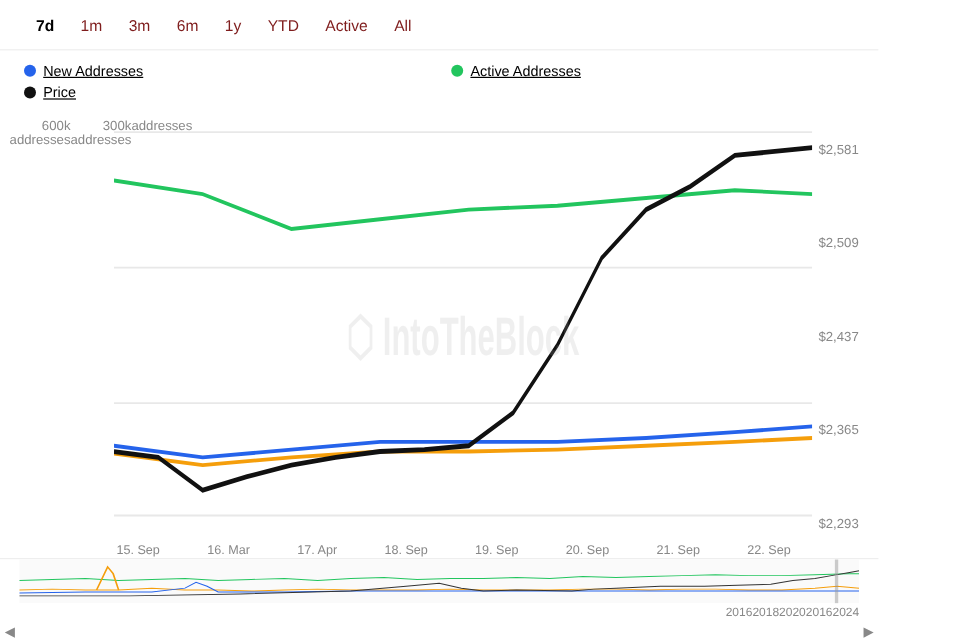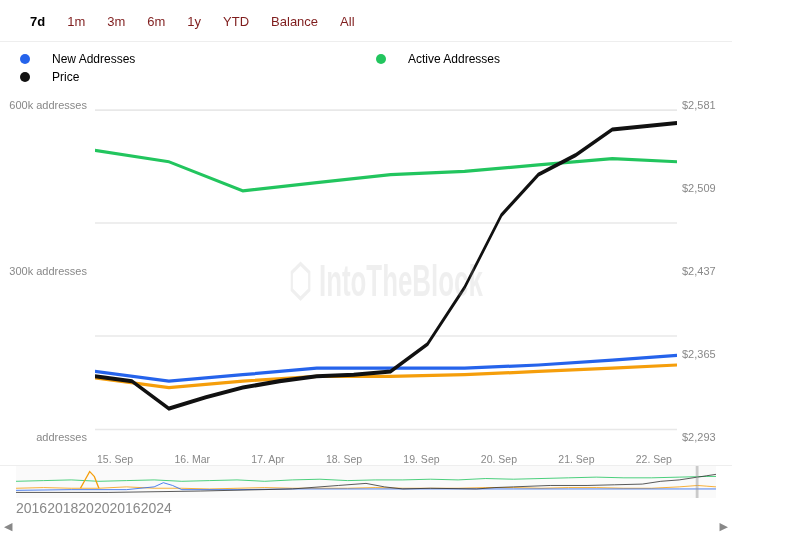--- a/index.html
+++ b/index.html
@@ -41,21 +41,22 @@
     .legend {
       display: grid;
       grid-template-columns: 1fr 1fr;
       gap: 4px 20px;
       padding: 10px 20px;
       font-size: 12px;
     }
     .legend-item {
       display: flex;
       align-items: center;
-      gap: 22px;
+      gap: 6px;
+      text-decoration: underline;
     }
     .legend-dot {
       width: 10px;
       height: 10px;
       border-radius: 50%;
       flex-shrink: 0;
     }
     .legend-dot.blue { background: #2563eb; }
     .legend-dot.green { background: #22c55e; }
     .legend-dot.orange { background: #f59e0b; }
@@ -63,53 +64,54 @@
     .main-chart-area {
       flex: 1;
       display: flex;
       position: relative;
       padding: 0 0 0 0;
       min-height: 0;
     }
     .y-axis-left {
       width: 95px;
       display: flex;
-      flex-direction: column;
+      flex-direction: row;
       justify-content: space-between;
       padding: 5px 8px 22px 8px;
       font-size: 11px;
       color: #888;
       text-align: right;
       flex-shrink: 0;
     }
     .y-axis-right {
       width: 55px;
       display: flex;
       flex-direction: column;
       justify-content: space-between;
       padding: 5px 8px 22px 5px;
       font-size: 11px;
       color: #888;
       text-align: left;
       flex-shrink: 0;
+      margin-top: 20px;
     }
     .chart-plot {
       flex: 1;
       position: relative;
       overflow: hidden;
     }
     .chart-svg {
       width: 100%;
       height: 100%;
     }
     .x-axis {
       position: absolute;
       bottom: 0;
       left: 0;
-      right: 3px;
+      right: 16px;
       height: 22px;
       display: flex;
       justify-content: space-between;
       align-items: flex-end;
       font-size: 10.5px;
       color: #888;
       padding: 0 2px;
     }
     .mini-chart-area {
       height: 68px;
@@ -123,23 +125,23 @@
       position: relative;
       overflow: hidden;
       margin: 0 16px;
     }
     .mini-svg {
       width: 100%;
       height: 100%;
     }
     .mini-x-axis {
       display: flex;
-      justify-content: flex-start;
+      justify-content: flex-end;
       padding: 2px 16px 3px;
-      font-size: 14px;
+      font-size: 10px;
       color: #888;
     }
     .scroll-arrows {
       display: flex;
       justify-content: space-between;
       padding: 0 4px;
       font-size: 11px;
       color: #888;
       margin-top: 1px;
     }
@@ -153,21 +155,21 @@
 
 <div class="chart-container">
 
   <div class="time-filters">
     <button class="time-btn active">7d</button>
     <button class="time-btn">1m</button>
     <button class="time-btn">3m</button>
     <button class="time-btn">6m</button>
     <button class="time-btn">1y</button>
     <button class="time-btn">YTD</button>
-    <button class="time-btn">Balance</button>
+    <button class="time-btn">Active</button>
     <button class="time-btn">All</button>
   </div>
 
   <div class="legend">
     <div class="legend-item">
       <div class="legend-dot blue"></div>
       <span>New Addresses</span>
     </div>
     <div class="legend-item">
       <div class="legend-dot green"></div>

